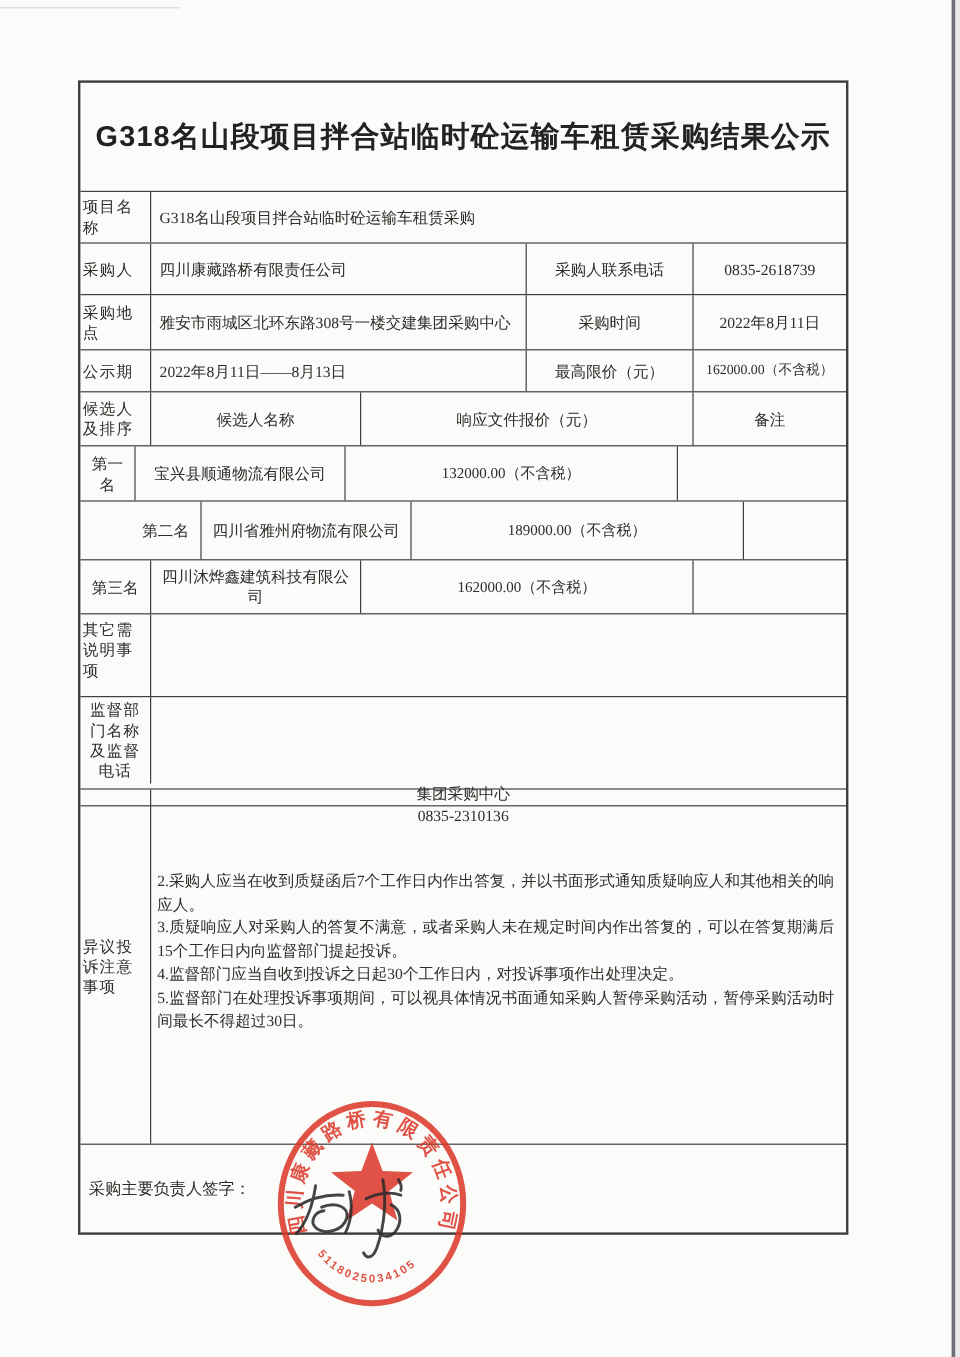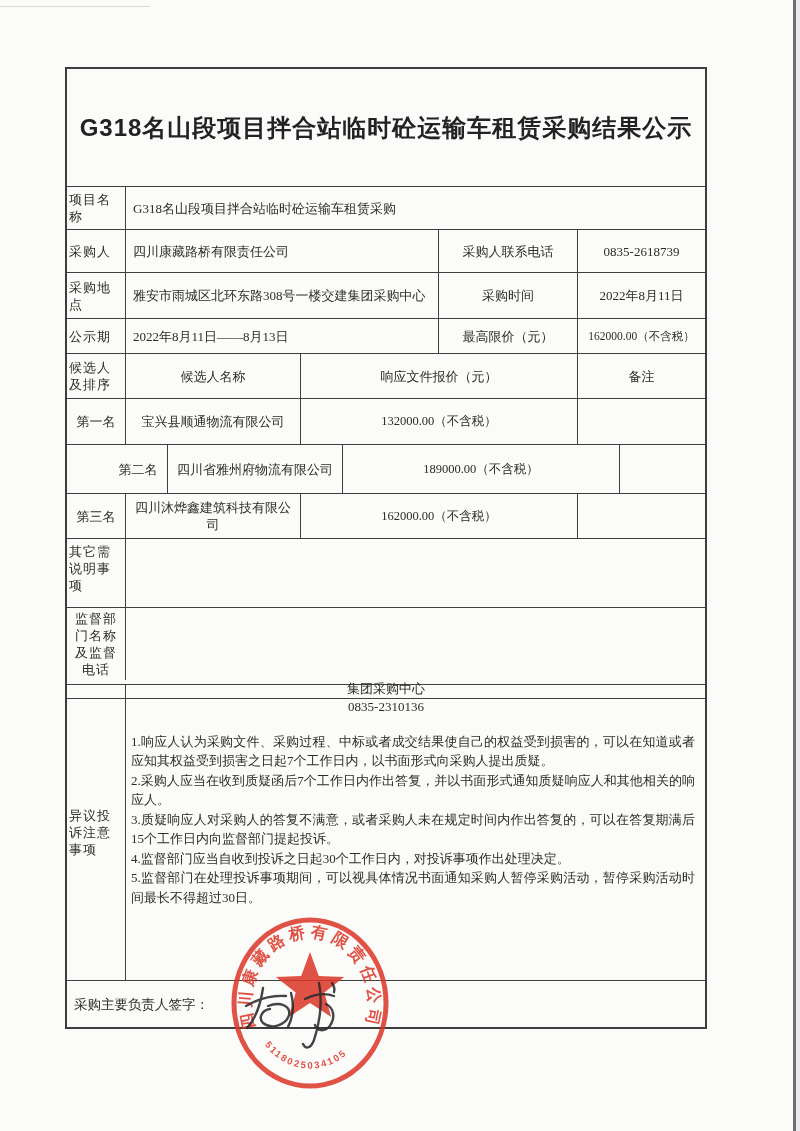--- a/index.html
+++ b/index.html
@@ -25,21 +25,21 @@
   .cell.rb{border-right:1.5px solid #3f3f3f;}
   .label{width:59px;padding:2px 3px 2px 2px;word-break:break-all;letter-spacing:1px;}
   .val{padding:2px 6px 2px 7px;}
   .center{justify-content:center;text-align:center;padding:2px 4px;}
   .w313{width:313px;}
   .w139{width:139px;}
   .w175{width:175px;}
   .w277{width:277px;}
   .grow{flex:1 1 auto;}
 
-  .title-row{height:118px;}
+  .title-row{height:91px;}
   .title-cell{flex:1;justify-content:center;text-align:center;
     font-family:"Liberation Sans","DejaVu Sans",sans-serif;
     font-weight:bold;font-size:24px;letter-spacing:1px;color:#222;}
   .h43{height:43px;}
   .h46{height:46px;}
   .h35{height:35px;}
   .h45{height:45px;}
   .h49{height:49px;}
   .h69{height:69px;}
   .h77{height:77px;flex-direction:column;}
@@ -103,21 +103,21 @@
   </div>
 
   <div class="row h45">
     <div class="cell label rb">候选人及排序</div>
     <div class="cell center rb w175">候选人名称</div>
     <div class="cell center rb w277">响应文件报价（元）</div>
     <div class="cell center grow">备注</div>
   </div>
 
   <div class="row h46">
-    <div class="cell center rb" style="width:59px;">第一名</div>
+    <div class="cell center rb" style="width:46px;">第一名</div>
     <div class="cell center rb w175">宝兴县顺通物流有限公司</div>
     <div class="cell center rb w277 bid">132000.00（不含税）</div>
     <div class="cell center grow"></div>
   </div>
 
   <div class="row h49">
     <div class="cell center rb" style="width:59px;margin-left:42px;">第二名</div>
     <div class="cell center rb w175">四川省雅州府物流有限公司</div>
     <div class="cell center rb w277 bid">189000.00（不含税）</div>
     <div class="cell center grow"></div>
@@ -139,21 +139,20 @@
     <div class="cell label rb center" style="text-align:center;padding:2px 4px;">监督部门名称及监督电话</div>
     <div class="sup-stack">
       <div class="sub first">集团采购中心</div>
       <div class="sub">0835-2310136</div>
     </div>
   </div>
 
   <div class="row h296">
     <div class="cell label rb">异议投诉注意事项</div>
     <div class="objection-content">
-      <div>1.响应人认为采购文件、采购过程、中标或者成交结果使自己的权益受到损害的，可以在知道或者应知其权益受到损害之日起7个工作日内，以书面形式向采购人提出质疑。</div>
       <div>2.采购人应当在收到质疑函后7个工作日内作出答复，并以书面形式通知质疑响应人和其他相关的响应人。</div>
       <div>3.质疑响应人对采购人的答复不满意，或者采购人未在规定时间内作出答复的，可以在答复期满后15个工作日内向监督部门提起投诉。</div>
       <div>4.监督部门应当自收到投诉之日起30个工作日内，对投诉事项作出处理决定。</div>
       <div>5.监督部门在处理投诉事项期间，可以视具体情况书面通知采购人暂停采购活动，暂停采购活动时间最长不得超过30日。</div>
     </div>
   </div>
 
   <div class="row last">
     <div class="cell val grow" style="font-size:13.5px;">采购主要负责人签字：</div>
   </div>

